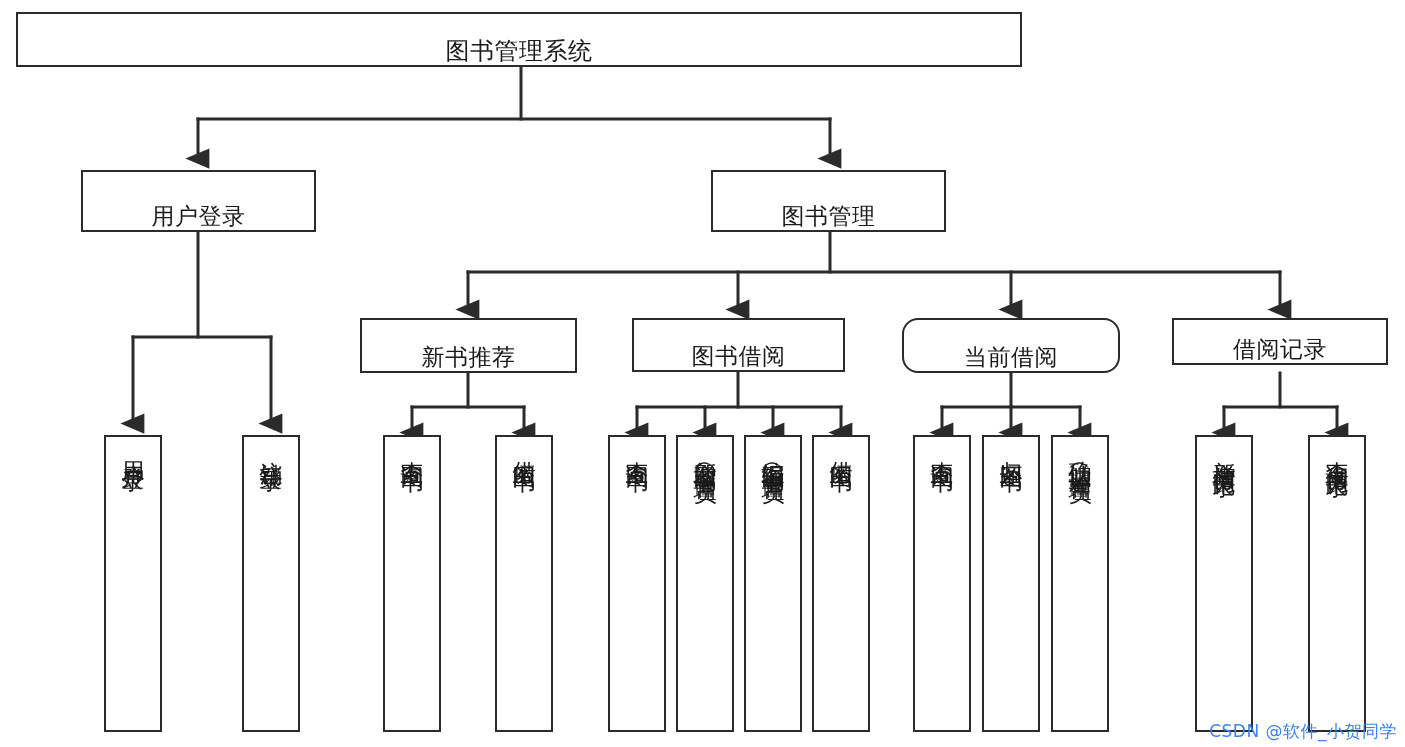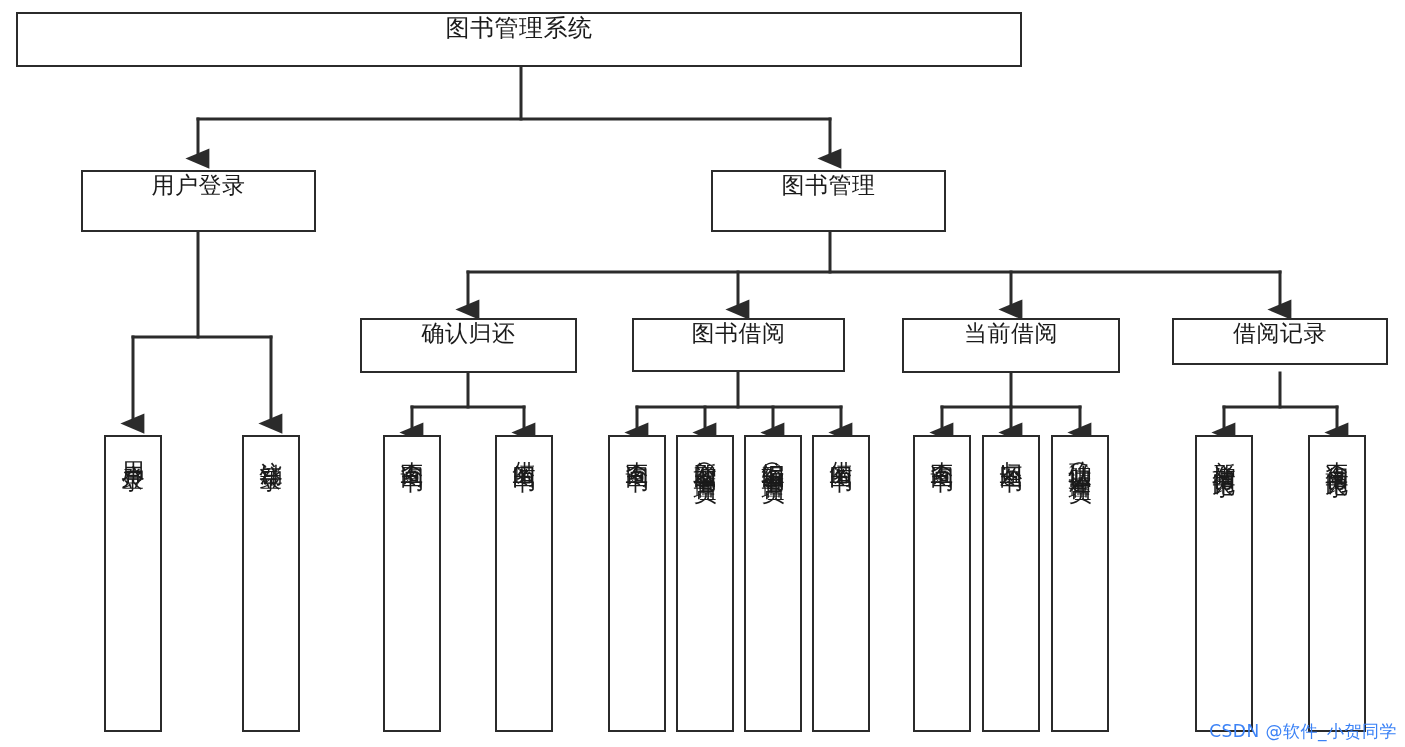--- a/index.html
+++ b/index.html
@@ -25,21 +25,21 @@
     width: 1405px;
     height: 747px;
     pointer-events: none;
   }
   .node {
     position: absolute;
     box-sizing: border-box;
     background: #ffffff;
     border: 2px solid #2b2b2b;
     display: flex;
-    align-items: flex-start;
+    align-items: flex-end;
     justify-content: center;
     color: #1a1a1a;
   }
   .node-label {
     display: block;
     text-align: center;
     line-height: 1.18;
     letter-spacing: 0.5px;
     white-space: pre;
   }
@@ -133,28 +133,28 @@
 
   <div class="node horizontal" style="left:81px; top:170px; width:235px; height:62px;">
     <span class="node-label">用户登录</span>
   </div>
 
   <div class="node horizontal" style="left:711px; top:170px; width:235px; height:62px;">
     <span class="node-label">图书管理</span>
   </div>
 
   <div class="node horizontal" style="left:360px; top:318px; width:217px; height:55px;">
-    <span class="node-label">确认归还</span>
+    <span class="node-label">新书推荐</span>
   </div>
 
   <div class="node horizontal" style="left:632px; top:318px; width:213px; height:54px;">
     <span class="node-label">图书借阅</span>
   </div>
 
-  <div class="node horizontal" style="left:902px; top:318px; width:218px; height:55px;">
+  <div class="node horizontal" style="left:902px; top:318px; width:218px; height:55px;border-radius:16px;">
     <span class="node-label">当前借阅</span>
   </div>
 
   <div class="node horizontal" style="left:1172px; top:318px; width:216px; height:47px;">
     <span class="node-label">借阅记录</span>
   </div>
 
   <div class="node vertical" style="left:104px; top:435px; width:58px; height:297px;">
     <span class="node-label">用户登录</span>
   </div>

